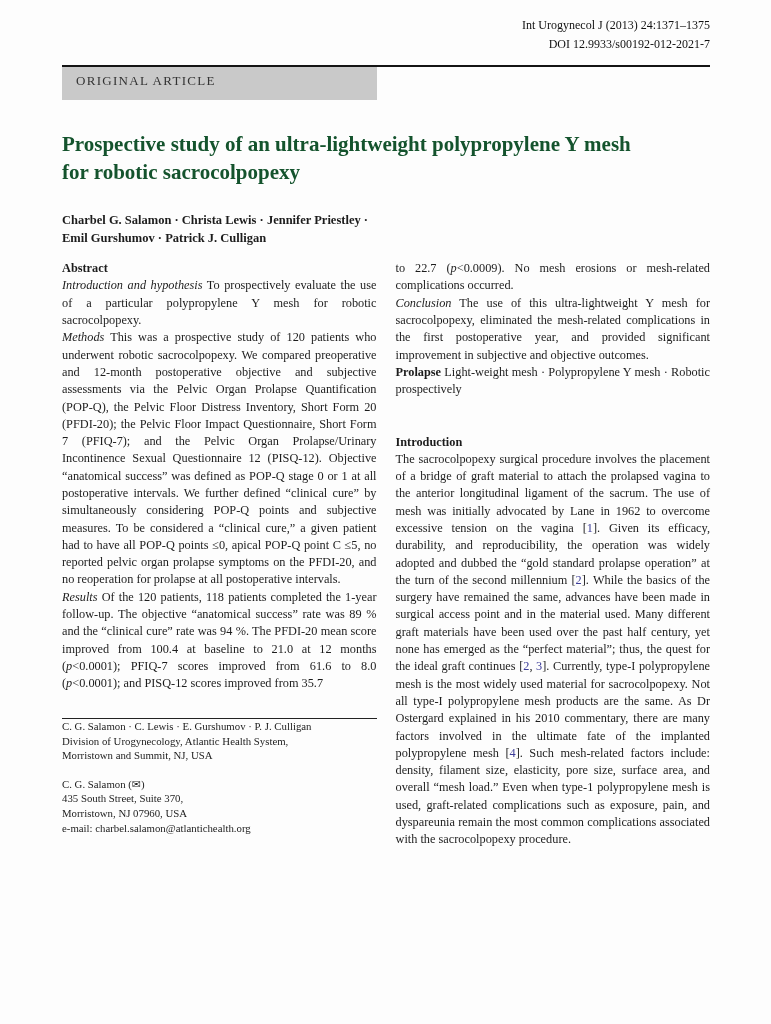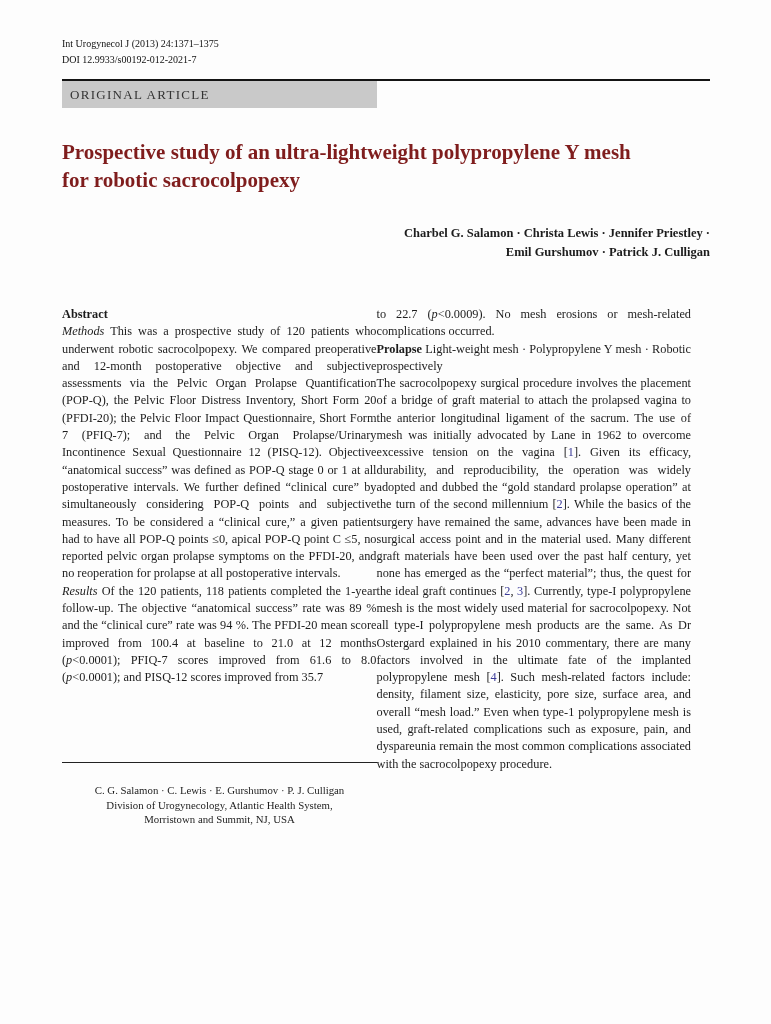--- a/index.html
+++ b/index.html
@@ -1,46 +1,46 @@
 <!DOCTYPE html>
 <html><head>
 <meta charset="utf-8">
 <style>
   * { margin:0; padding:0; box-sizing:border-box; }
   html,body { width:771px; height:1024px; background:#fdfdfd; }
   body { font-family:"Liberation Serif", serif; color:#1c1c1c; position:relative; }
   .page { position:absolute; inset:0; background:#fdfdfd; overflow:hidden; }
   .content { position:absolute; left:62px; top:0; width:648px; }
 
-  .journal-head { margin-top:36px; font-size:10px; line-height:1.55; color:#111; }
+  .journal-head { margin-top:16px; font-size:12px; line-height:1.55; color:#111;text-align:right; }
 
   .toprule { margin-top:12px; border-top:2.5px solid #141414; width:648px; }
-  .banner { width:315px; height:27px; background:#c9c9c9; color:#333;
-            font-size:13px; letter-spacing:1.3px; line-height:27px; padding-left:8px; }
+  .banner { width:315px; height:33px; background:#c9c9c9; color:#333;
+            font-size:13px; letter-spacing:1.3px; line-height:27px; padding-left:14px; }
 
-  .title { margin-top:31px; font-size:21px; font-weight:bold; line-height:1.32; color:#7f1d1d; }
+  .title { margin-top:31px; font-size:21px; font-weight:bold; line-height:1.32; color:#14532d; }
 
-  .authors { margin-top:30px; font-size:12.5px; font-weight:bold; line-height:1.5;text-align:right; }
+  .authors { margin-top:24px; font-size:12.5px; font-weight:bold; line-height:1.5; }
 
   .received { margin-top:33px; font-size:11px; line-height:1.5; }
 
-  .columns { margin-top:44px; display:flex; }
+  .columns { margin-top:12px; display:flex; gap:19px; }
   .col { width:314.5px; font-size:12.3px; line-height:17.3px; text-align:justify; }
   .col p { margin:0; }
   .sec-heading { font-weight:bold; }
   .seg-i { font-style:italic; }
   .seg-b { font-weight:bold; }
   .seg-link { color:#3b3b98; }
   .keywords-block { margin-top:17px; }
   .intro-heading { margin-top:35px; font-weight:bold; }
   .intro-par { margin-top:18px; }
 
-  .footnotes { position:absolute; left:62px; top:762px; width:315px;
-               border-top:1.2px solid #222; padding-top:20px;
-               font-size:10.8px; line-height:14.6px;text-align:center; }
+  .footnotes { position:absolute; left:62px; top:718px; width:315px;
+               border-top:1.2px solid #222; padding-top:0;
+               font-size:10.8px; line-height:14.6px; }
   .fn-group { margin-bottom:14px; }
 
   .footer { position:absolute; left:0; top:948px; width:710px; text-align:right;
             font-size:12.5px; font-weight:bold; }
   .logo-mark { display:inline-block; font-size:13px; margin-right:3px;
                transform:translateY(1px); }
 </style>
 </head>
 <body>
 
@@ -56,28 +56,32 @@
     <div class="banner">ORIGINAL ARTICLE</div>
 
     <h1 class="title">Prospective study of an ultra-lightweight polypropylene Y mesh<br>for robotic sacrocolpopexy</h1>
 
     <div class="authors">Charbel G. Salamon · Christa Lewis · Jennifer Priestley ·<br>Emil Gurshumov · Patrick J. Culligan</div>
 
 
     <div class="columns">
       <div class="col">
         <div class="sec-heading">Abstract</div>
+        <p><span class="seg-i">Introduction and hypothesis</span><span> To prospectively evaluate the use of a particular polypropylene Y mesh for robotic sacrocolpopexy.</span></p>
         <p><span class="seg-i">Methods</span><span> This was a prospective study of 120 patients who underwent robotic sacrocolpopexy. We compared preoperative and 12-month postoperative objective and subjective assessments via the Pelvic Organ Prolapse Quantification (POP-Q), the Pelvic Floor Distress Inventory, Short Form 20 (PFDI-20); the Pelvic Floor Impact Questionnaire, Short Form 7 (PFIQ-7); and the Pelvic Organ Prolapse/Urinary Incontinence Sexual Questionnaire 12 (PISQ-12). Objective “anatomical success” was defined as POP-Q stage 0 or 1 at all postoperative intervals. We further defined “clinical cure” by simultaneously considering POP-Q points and subjective measures. To be considered a “clinical cure,” a given patient had to have all POP-Q points ≤0, apical POP-Q point C ≤5, no reported pelvic organ prolapse symptoms on the PFDI-20, and no reoperation for prolapse at all postoperative intervals.</span></p>
         <p><span class="seg-i">Results</span><span> Of the 120 patients, 118 patients completed the 1-year follow-up. The objective “anatomical success” rate was 89 % and the “clinical cure” rate was 94 %. The PFDI-20 mean score improved from 100.4 at baseline to 21.0 at 12 months (</span><span class="seg-i">p</span><span>&lt;0.0001); PFIQ-7 scores improved from 61.6 to 8.0 (</span><span class="seg-i">p</span><span>&lt;0.0001); and PISQ-12 scores improved from 35.7</span></p>
       </div>
       <div class="col">
         <p><span>to 22.7 (</span><span class="seg-i">p</span><span>&lt;0.0009). No mesh erosions or mesh-related complications occurred.</span></p>
+        <p><span class="seg-i">Conclusion</span><span> The use of this ultra-lightweight Y mesh for sacrocolpopexy, eliminated the mesh-related complications in the first postoperative year, and provided significant improvement in subjective and objective outcomes.</span></p>
         <p class="keywords-block"><span class="seg-b">Prolapse</span><span> Light-weight mesh · Polypropylene Y mesh · Robotic prospectively</span></p>
+        <div class="sec-heading intro-heading">Introduction</div>
         <p class="intro-par"><span>The sacrocolpopexy surgical procedure involves the placement of a bridge of graft material to attach the prolapsed vagina to the anterior longitudinal ligament of the sacrum. The use of mesh was initially advocated by Lane in 1962 to overcome excessive tension on the vagina [</span><span class="seg-link">1</span><span>]. Given its efficacy, durability, and reproducibility, the operation was widely adopted and dubbed the “gold standard prolapse operation” at the turn of the second millennium [</span><span class="seg-link">2</span><span>]. While the basics of the surgery have remained the same, advances have been made in surgical access point and in the material used. Many different graft materials have been used over the past half century, yet none has emerged as the “perfect material”; thus, the quest for the ideal graft continues [</span><span class="seg-link">2</span><span>, </span><span class="seg-link">3</span><span>]. Currently, type-I polypropylene mesh is the most widely used material for sacrocolpopexy. Not all type-I polypropylene mesh products are the same. As Dr Ostergard explained in his 2010 commentary, there are many factors involved in the ultimate fate of the implanted polypropylene mesh [</span><span class="seg-link">4</span><span>]. Such mesh-related factors include: density, filament size, elasticity, pore size, surface area, and overall “mesh load.” Even when type-1 polypropylene mesh is used, graft-related complications such as exposure, pain, and dyspareunia remain the most common complications associated with the sacrocolpopexy procedure.</span></p>
       </div>
     </div>
   </div>
 
   <div class="footnotes">
     <div class="fn-group">C. G. Salamon · C. Lewis · E. Gurshumov · P. J. Culligan<br>Division of Urogynecology, Atlantic Health System,<br>Morristown and Summit, NJ, USA</div>
+    <div class="fn-group">C. G. Salamon (✉)<br>435 South Street, Suite 370,<br>Morristown, NJ 07960, USA<br>e-mail: charbel.salamon@atlantichealth.org</div>
   </div>
 
 </div>
 
 </body></html>

